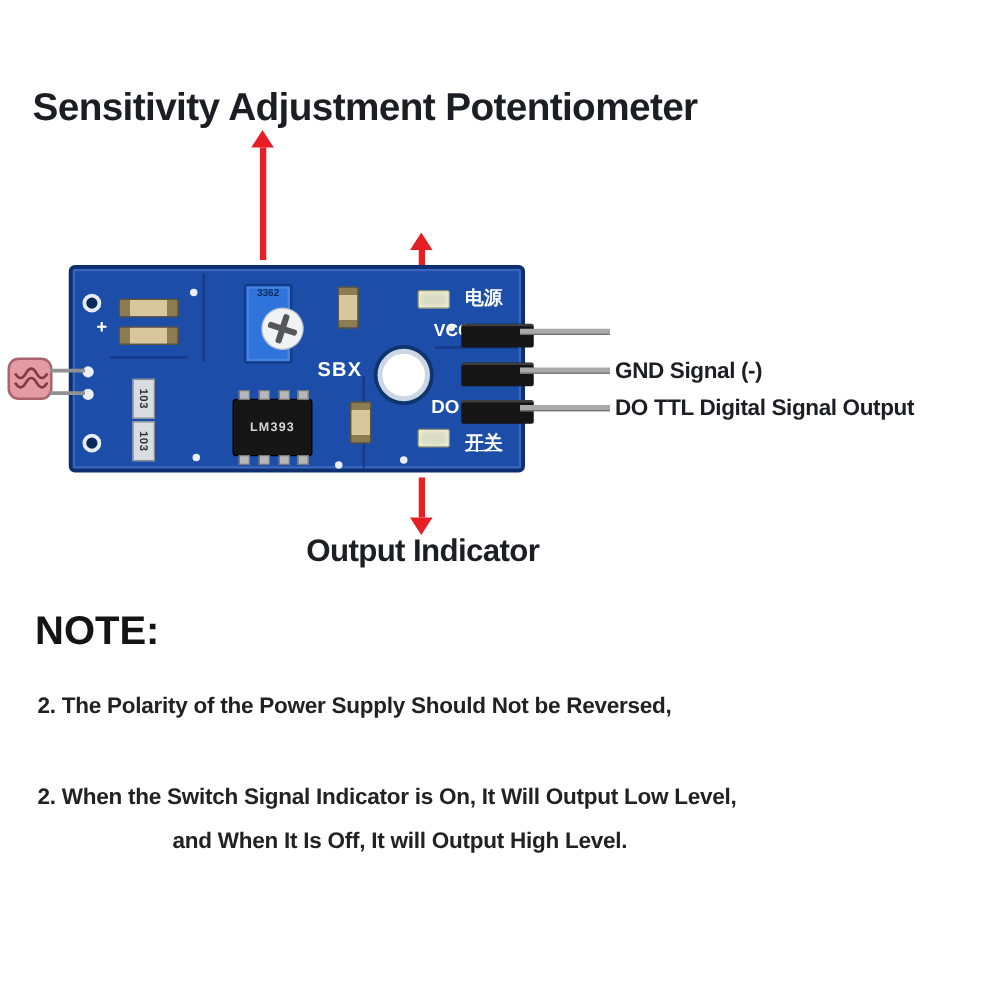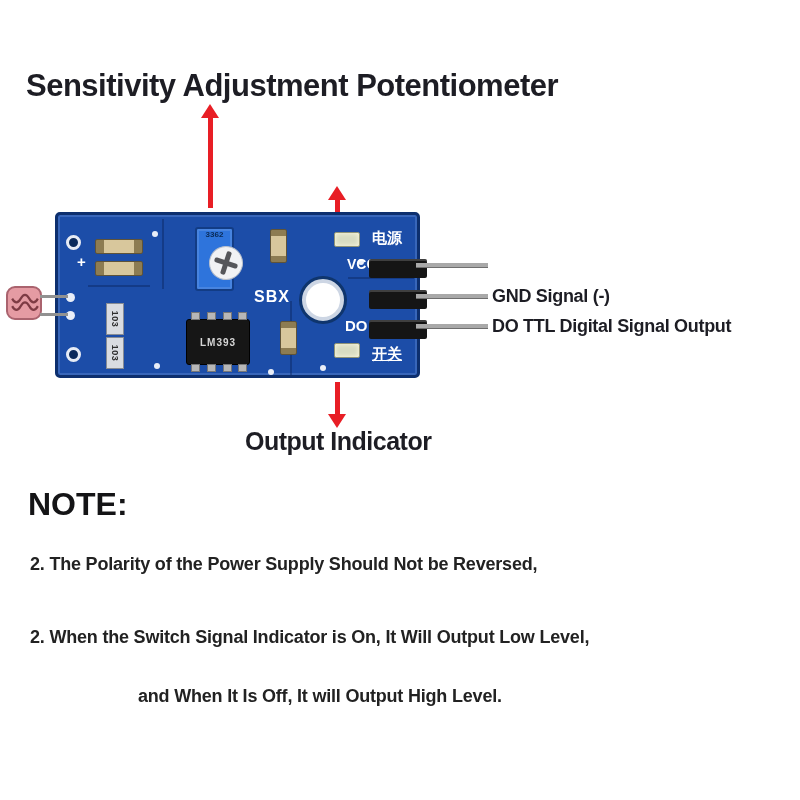--- a/index.html
+++ b/index.html
@@ -102,21 +102,21 @@
   .ll-1 { left: 40px; top: 295px; width: 28px; } .ll-2 { left: 40px; top: 313px; width: 28px; }
   .ldr-pad { position: absolute; width: 9px; height: 9px; border-radius: 50%; background: #e9eef8; }
   .lp-1 { left: 8px; top: 78px; } .lp-2 { left: 8px; top: 96px; }
 
   
   .note-h { position: absolute; left: 28px; top: 486px; font-size: 32px; font-weight: 700; color: #141416; }
   .note-line { position: absolute; font-size: 18px; font-weight: 700; color: #222; letter-spacing: -0.2px; white-space: nowrap; }
   .n1a { left: 30px;  top: 554px; }
   .n1b { left: 122px; top: 589px; }
   .n2a { left: 30px;  top: 627px; }
-  .n2b { left: 138px; top: 686px; }
+  .n2b { left: 138px; top: 662px; }
   .n3a { left: 30px;  top: 701px; }
 </style>
 </head>
 <body>
 
 <div id="canvas">
 
   <div class="heading t-pot">Sensitivity Adjustment Potentiometer</div>
   <div class="arr arr-pot">
     <div class="head-up"></div>

